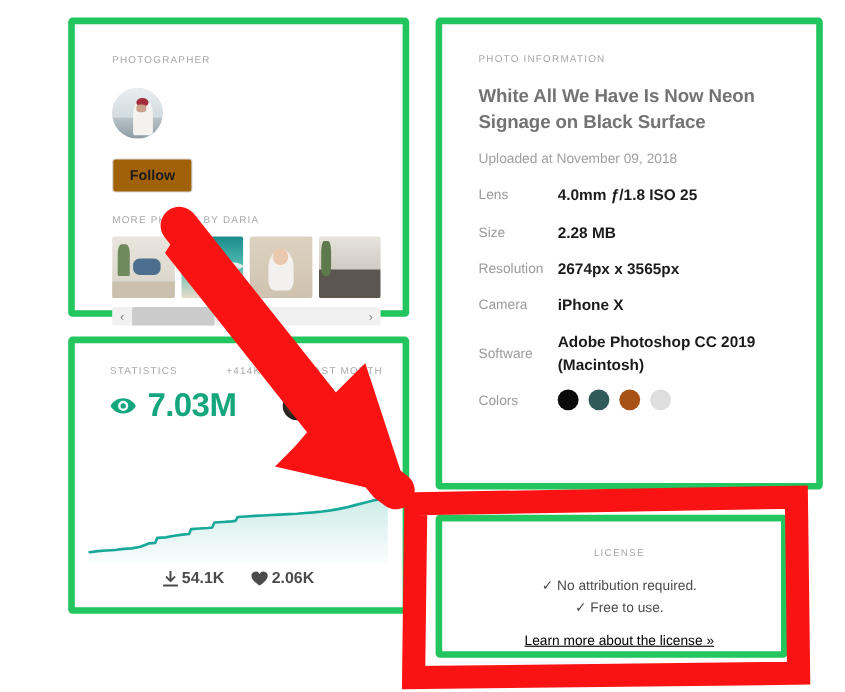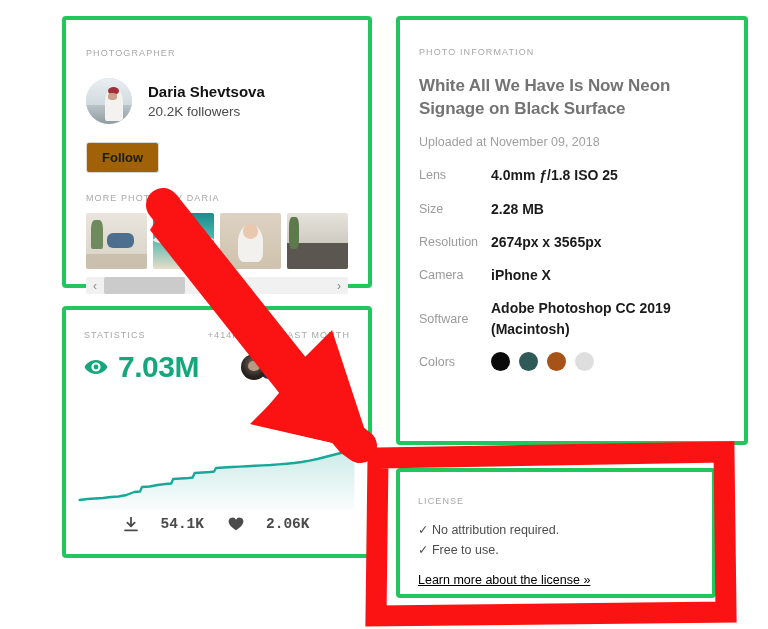--- a/index.html
+++ b/index.html
@@ -17,23 +17,24 @@
 
   .stage {
     position: absolute;
     inset: 0;
   }
 
   
   .card {
     position: absolute;
     background: #ffffff;
-    border: 4px solid #22c55e;
+    border: 6px solid #22c55e;
     border-radius: 4px;
     box-sizing: border-box;
+    padding-left: 14px;
   }
 
   .section-label {
     font-size: 9px;
     letter-spacing: 1.1px;
     color: #a8a8a8;
     text-transform: uppercase;
     font-weight: 400;
   }
 
@@ -261,21 +262,21 @@
     left: 0; right: 0;
     top: 206px;
     display: flex;
     justify-content: center;
     align-items: center;
     gap: 24px;
     font-size: 14.5px;
     font-weight: 700;
     color: #4b4b4b;
   }
-  .stat-item { display: flex; align-items: center; gap: 22px; font-family: Liberation Mono, monospace; }
+  .stat-item { display: flex; align-items: center; gap: 3px; }
   .stat-item svg { display: block; }
 
   
   #photo-info-card {
     left: 396px;
     top: 16px;
     width: 352px;
     height: 429px;
   }
   .pi-inner { padding: 21px 19px 0 19px; }
@@ -314,21 +315,21 @@
     width: 19px; height: 19px; border-radius: 50%;
   }
 
   
   #license-card {
     left: 396px;
     top: 468px;
     width: 320px;
     height: 130px;
   }
-  .lic-inner { padding: 18px 18px 0 18px; }
+  .lic-inner { padding: 18px 18px 0 18px; text-align: center; }
   .lic-line {
     font-size: 12.5px;
     color: #4c4c4c;
     margin-top: 5px;
   }
   .lic-list { margin-top: 14px; }
   .lic-link {
     display: inline-block;
     margin-top: 16px;
     font-size: 12.5px;
@@ -355,24 +356,20 @@
 
       <span class="section-label">PHOTOGRAPHER</span>
 
       <div class="ph-row">
         <div class="avatar">
           <div class="sky"></div>
           <div class="ground"></div>
           <div class="person"></div>
           <div class="hat"></div>
           <div class="face"></div>
-        </div>
-        <div class="ph-meta">
-          <div class="ph-name">Daria Shevtsova</div>
-          <div class="ph-followers">20.2K followers</div>
         </div>
       </div>
 
       <button class="follow-btn">Follow</button>
 
       <span class="section-label" id="more-photos-label">MORE PHOTOS BY DARIA</span>
 
       <div class="thumbs">
         <div class="thumb t1">
           <div class="floor"></div>

